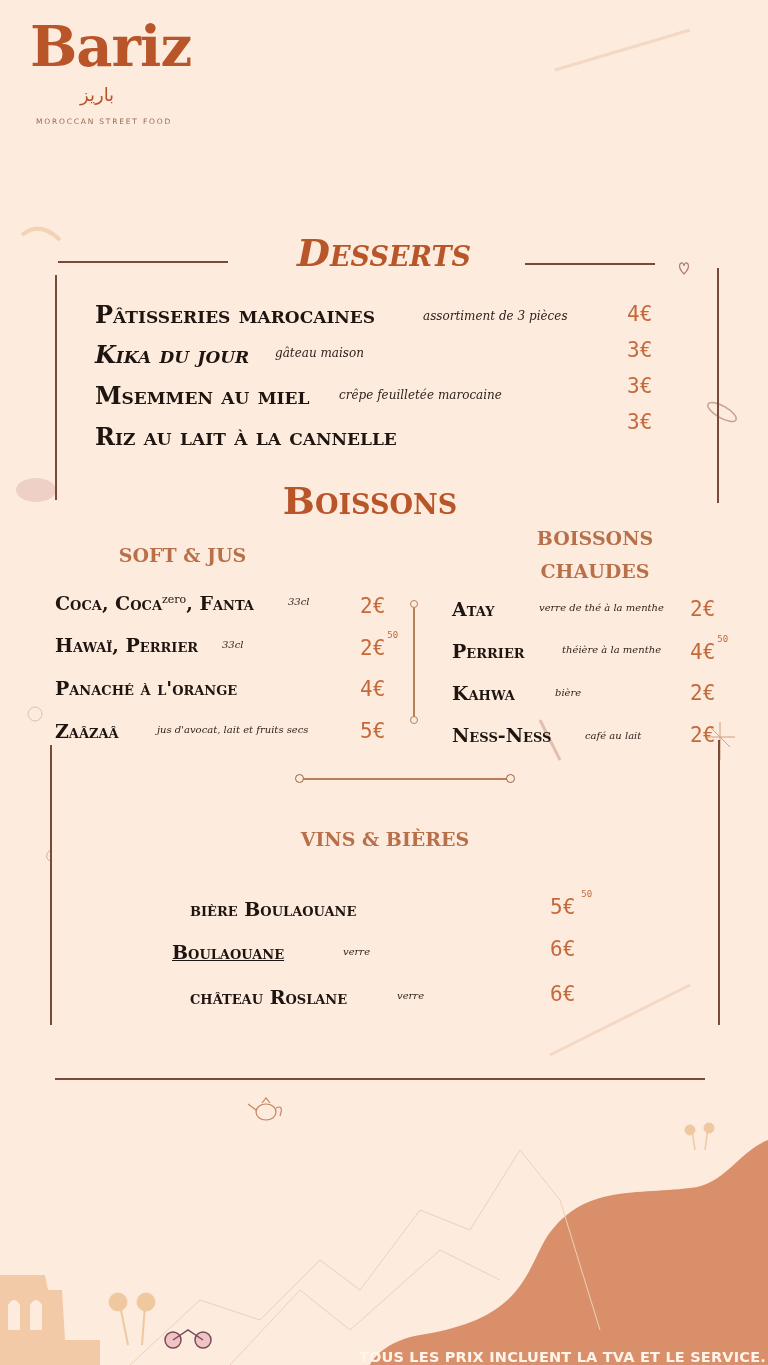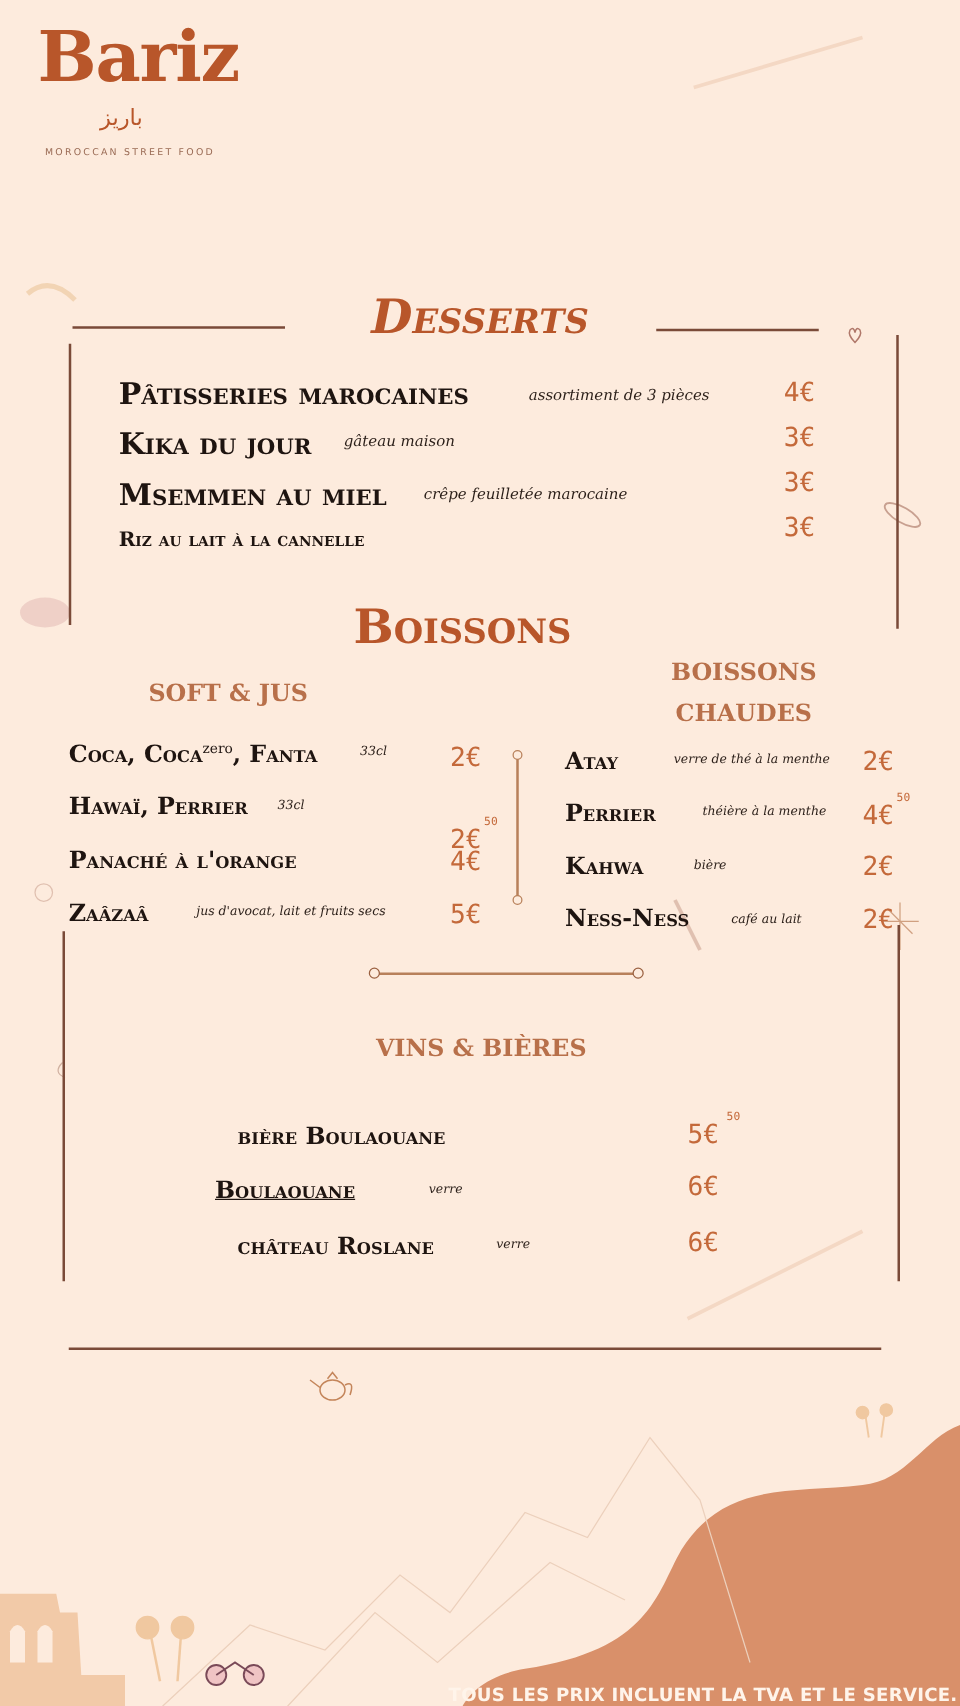--- a/index.html
+++ b/index.html
@@ -84,29 +84,29 @@
 <div class="abs hline" style="left:525px;top:263px;width:130px;height:1.5px;"></div>
 <div class="abs vline" style="left:55px;top:275px;height:225px;width:1.5px;"></div>
 <div class="abs vline" style="left:717px;top:268px;height:235px;width:1.5px;"></div>
 
 <div class="abs section-title" style="left:234px;top:230px;width:300px;font-size:38px;font-style:italic;">Desserts</div>
 
 <div class="abs item-name" style="left:95px;top:300px;font-size:24px;">Pâtisseries marocaines</div>
 <div class="abs item-desc" style="left:423px;top:309px;">assortiment de 3 pièces</div>
 <div class="abs price" style="left:627px;top:302px;">4€</div>
 
-<div class="abs item-name" style="left:95px;top:340px;font-size:24px;">Kika du jour</div>
+<div class="abs item-name" style="left:95px;top:340px;font-size:24px;font-style:italic;">Kika du jour</div>
 <div class="abs item-desc" style="left:275px;top:346px;">gâteau maison</div>
 <div class="abs price" style="left:627px;top:338px;">3€</div>
 
 <div class="abs item-name" style="left:95px;top:381px;font-size:24px;">Msemmen au miel</div>
 <div class="abs item-desc" style="left:339px;top:388px;text-align:center;">crêpe feuilletée  marocaine</div>
 <div class="abs price" style="left:627px;top:374px;">3€</div>
 
-<div class="abs item-name" style="left:95px;top:422px;font-size:16px;">Riz au lait à la cannelle</div>
+<div class="abs item-name" style="left:95px;top:422px;font-size:24px;">Riz au lait à la cannelle</div>
 <div class="abs price" style="left:627px;top:410px;">3€</div>
 
 <div class="abs section-title" style="left:220px;top:478px;width:300px;font-size:38px;">Boissons</div>
 
 <div class="abs sub-title" style="left:100px;top:539px;width:165px;">SOFT &amp; JUS</div>
 
 <div class="abs sub-title" style="left:510px;top:522px;width:170px;">BOISSONS</div>
 <div class="abs sub-title" style="left:510px;top:555px;width:170px;">CHAUDES</div>
 
 <div class="abs" style="left:413px;top:604px;width:2px;height:115px;background:#b8805a;"></div>
@@ -114,21 +114,21 @@
 <div class="abs" style="left:410px;top:716px;width:6px;height:6px;border:1px solid #b8805a;border-radius:50%;background:#fdebdd;"></div>
 
 <div class="abs item-name" style="left:55px;top:592px;font-size:19px;">
   <span>Coca, Coca</span><sup style="font-size:11px;font-weight:normal;font-variant:normal;">zero</sup><span>, Fanta</span>
 </div>
 <div class="abs item-desc" style="left:288px;top:596px;font-size:10px;">33cl</div>
 <div class="abs price" style="left:360px;top:594px;"><span>2€</span></div>
 
 <div class="abs item-name" style="left:55px;top:634px;font-size:19px;">Hawaï, Perrier</div>
 <div class="abs item-desc" style="left:222px;top:639px;font-size:10px;">33cl</div>
-<div class="abs price" style="left:360px;top:636px;margin-top:23px;"><span>2€</span><sup>50</sup></div>
+<div class="abs price" style="left:360px;top:636px;"><span>2€</span><sup>50</sup></div>
 
 <div class="abs item-name" style="left:55px;top:677px;font-size:19px;">Panaché à l'orange</div>
 <div class="abs price" style="left:360px;top:677px;"><span>4€</span></div>
 
 <div class="abs item-name" style="left:55px;top:720px;font-size:19px;">Zaâzaâ</div>
 <div class="abs item-desc" style="left:157px;top:724px;font-size:10px;">jus d'avocat, lait et fruits secs</div>
 <div class="abs price" style="left:360px;top:719px;"><span>5€</span></div>
 
 <div class="abs item-name" style="left:452px;top:598px;font-size:19px;">Atay</div>
 <div class="abs item-desc" style="left:539px;top:602px;font-size:10px;">verre de thé à la menthe</div>

